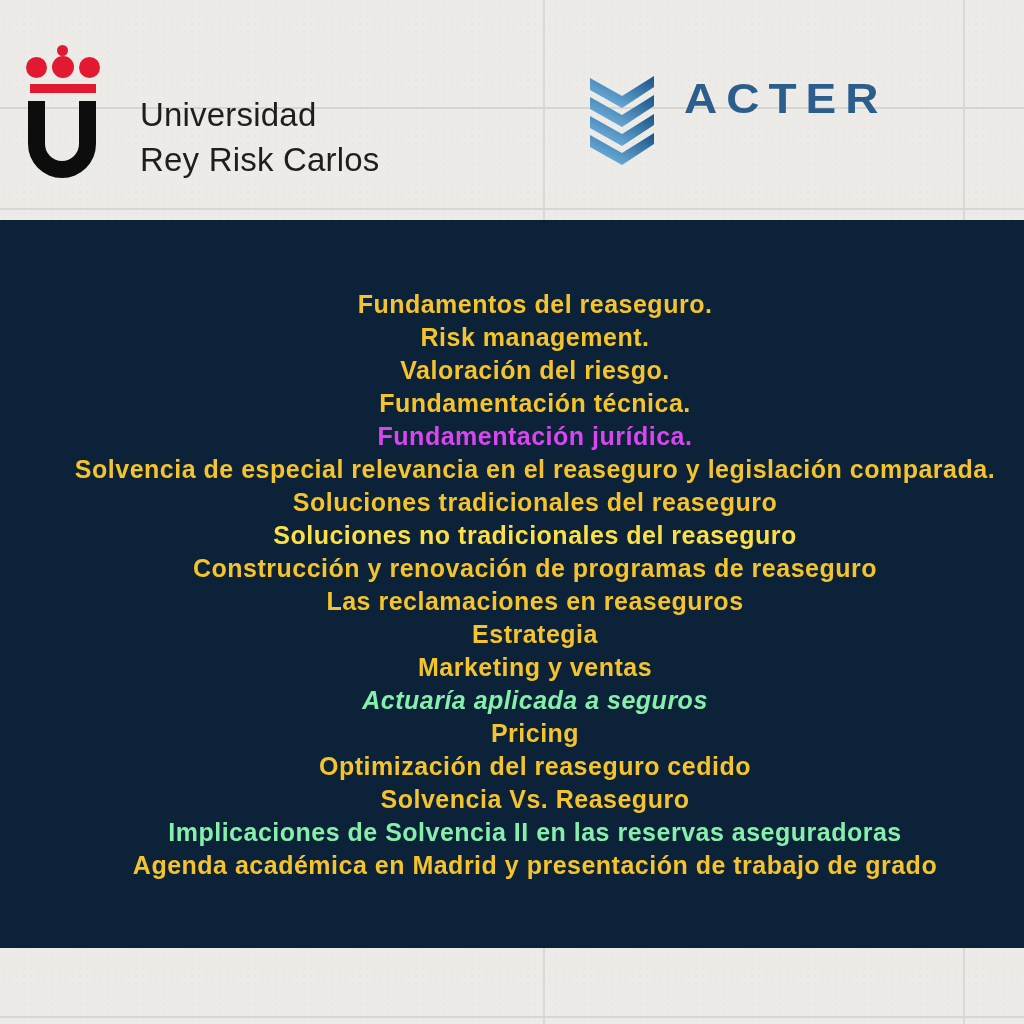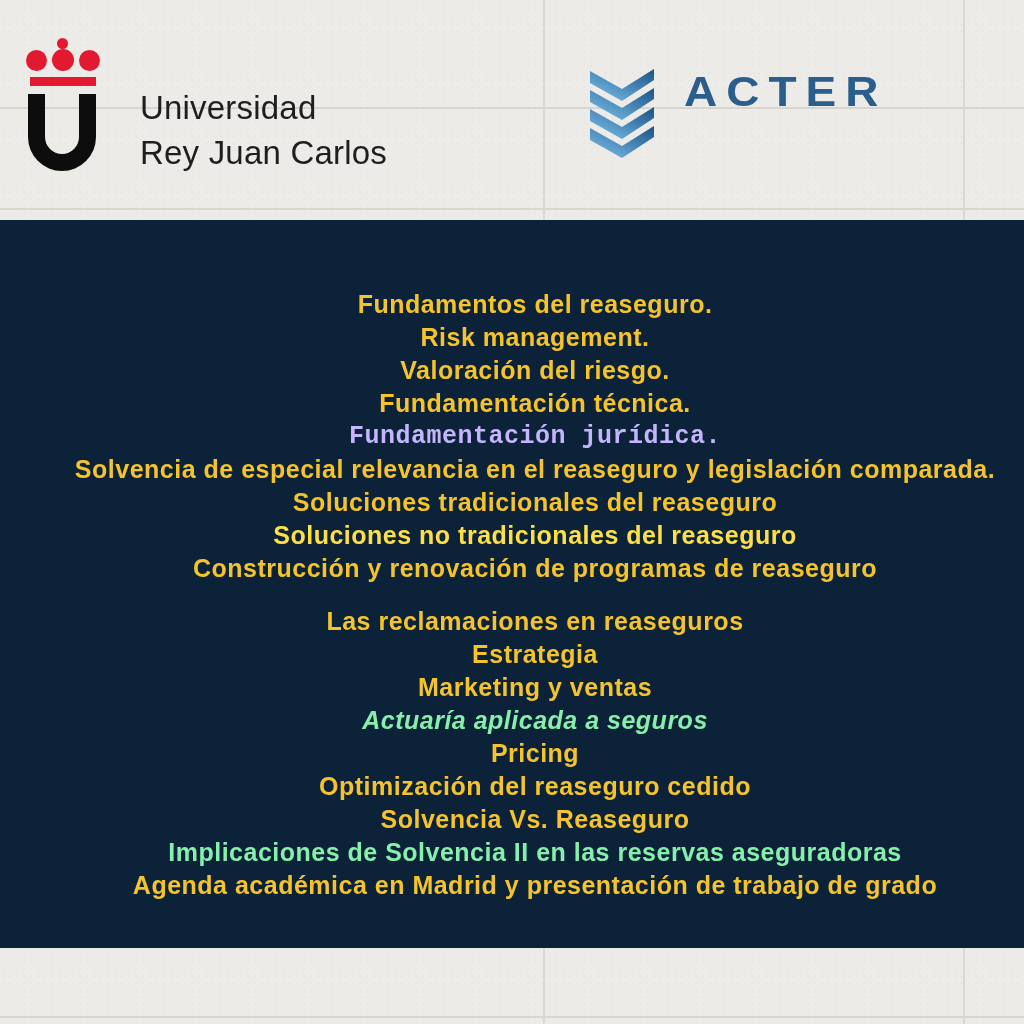--- a/index.html
+++ b/index.html
@@ -13,21 +13,21 @@
     position:absolute;inset:0;
     background-color:#ecebe7;
     background-image:
       radial-gradient(rgba(0,0,0,0.025) 1px, transparent 1px),
       repeating-linear-gradient(to bottom, transparent 0px, transparent 99px, #d8d6d0 99px, #d8d6d0 101px),
       repeating-linear-gradient(to right, transparent 0px, transparent 418px, #dad8d2 418px, #dad8d2 420px);
     background-size:7px 7px, auto auto, auto auto;
     background-position:0 0, 0 8px, 125px 0;
   }
   
-  .header{position:absolute;top:1px;left:0;width:1024px;height:220px;}
+  .header{position:absolute;top:8px;left:0;width:1024px;height:220px;}
   .urjc{position:absolute;left:26px;top:35px;width:72px;height:140px;}
   .urjc .dot{position:absolute;left:31px;top:2px;width:11px;height:11px;border-radius:50%;}
   .urjc .c1{position:absolute;left:0px; top:14px;width:21px;height:21px;border-radius:50%;}
   .urjc .c2{position:absolute;left:26px;top:13px;width:22px;height:22px;border-radius:50%;}
   .urjc .c3{position:absolute;left:53px;top:14px;width:21px;height:21px;border-radius:50%;}
   .urjc .bar{position:absolute;left:4px;top:41px;width:66px;height:9px;}
   .urjc .ushape{
     position:absolute;left:2px;top:58px;width:34px;height:60px;
     border-left:17px solid #0d0d0d;border-right:17px solid #0d0d0d;border-bottom:17px solid #0d0d0d;
     border-radius:0 0 34px 34px;
@@ -66,21 +66,21 @@
   <div class="urjc">
     <span class="dot" style="background: rgb(225, 25, 49);"></span>
     <span class="c1" style="background: rgb(225, 25, 49);"></span>
     <span class="c2" style="background: rgb(225, 25, 49);"></span>
     <span class="c3" style="background: rgb(225, 25, 49);"></span>
     <span class="bar" style="background: rgb(225, 25, 49);"></span>
     <span class="ushape"></span>
   </div>
   <div class="urjc-text">
     <div>Universidad</div>
-    <div>Rey Juan Carlos</div>
+    <div>Rey Risk Carlos</div>
   </div>
 
   <div class="acter">
     <svg width="76" height="96" viewBox="0 0 76 96">
       <defs>
         <linearGradient id="chev" x1="0" y1="1" x2="1" y2="0">
           <stop offset="0" stop-color="#7ec4ee"></stop>
           <stop offset="1" stop-color="#1a5286"></stop>
         </linearGradient>
       </defs>
@@ -92,26 +92,26 @@
     <span class="acter-word" style="color: rgb(43, 93, 141);">ACTER</span>
   </div>
 </div>
 
 <div class="panel" style="background: rgb(11, 34, 57);">
   <div class="topics">
       <div class="topic" style="color: rgb(245, 196, 44);">Fundamentos del reaseguro.</div>
       <div class="topic" style="color: rgb(245, 196, 44);">Risk management.</div>
       <div class="topic" style="color: rgb(245, 196, 44);">Valoración del riesgo.</div>
       <div class="topic" style="color: rgb(245, 196, 44);">Fundamentación técnica.</div>
-      <div class="topic" style="color: #c4b5fd; font-family: Liberation Mono, monospace;">Fundamentación jurídica.</div>
+      <div class="topic" style="color: #d946ef;">Fundamentación jurídica.</div>
       <div class="topic" style="color: rgb(245, 196, 44);">Solvencia de especial relevancia en el reaseguro y legislación comparada.</div>
       <div class="topic" style="color: rgb(245, 196, 44);">Soluciones tradicionales del reaseguro</div>
       <div class="topic" style="color: #fde047;">Soluciones no tradicionales del reaseguro</div>
       <div class="topic" style="color: rgb(245, 196, 44);">Construcción y renovación de programas de reaseguro</div>
-      <div class="topic" style="color: rgb(245, 196, 44); margin-top: 20px;">Las reclamaciones en reaseguros</div>
+      <div class="topic" style="color: rgb(245, 196, 44);">Las reclamaciones en reaseguros</div>
       <div class="topic" style="color: rgb(245, 196, 44);">Estrategia</div>
       <div class="topic" style="color: rgb(245, 196, 44);">Marketing y ventas</div>
       <div class="topic" style="color: #86efac; font-style: italic;">Actuaría aplicada a seguros</div>
       <div class="topic" style="color: rgb(245, 196, 44);">Pricing</div>
       <div class="topic" style="color: rgb(245, 196, 44);">Optimización del reaseguro cedido</div>
       <div class="topic" style="color: rgb(245, 196, 44);">Solvencia Vs. Reaseguro</div>
       <div class="topic" style="color: #86efac;">Implicaciones de Solvencia II en las reservas aseguradoras</div>
       <div class="topic" style="color: rgb(245, 196, 44);">Agenda académica en Madrid y presentación de trabajo de grado</div>
     </div>
 </div>

